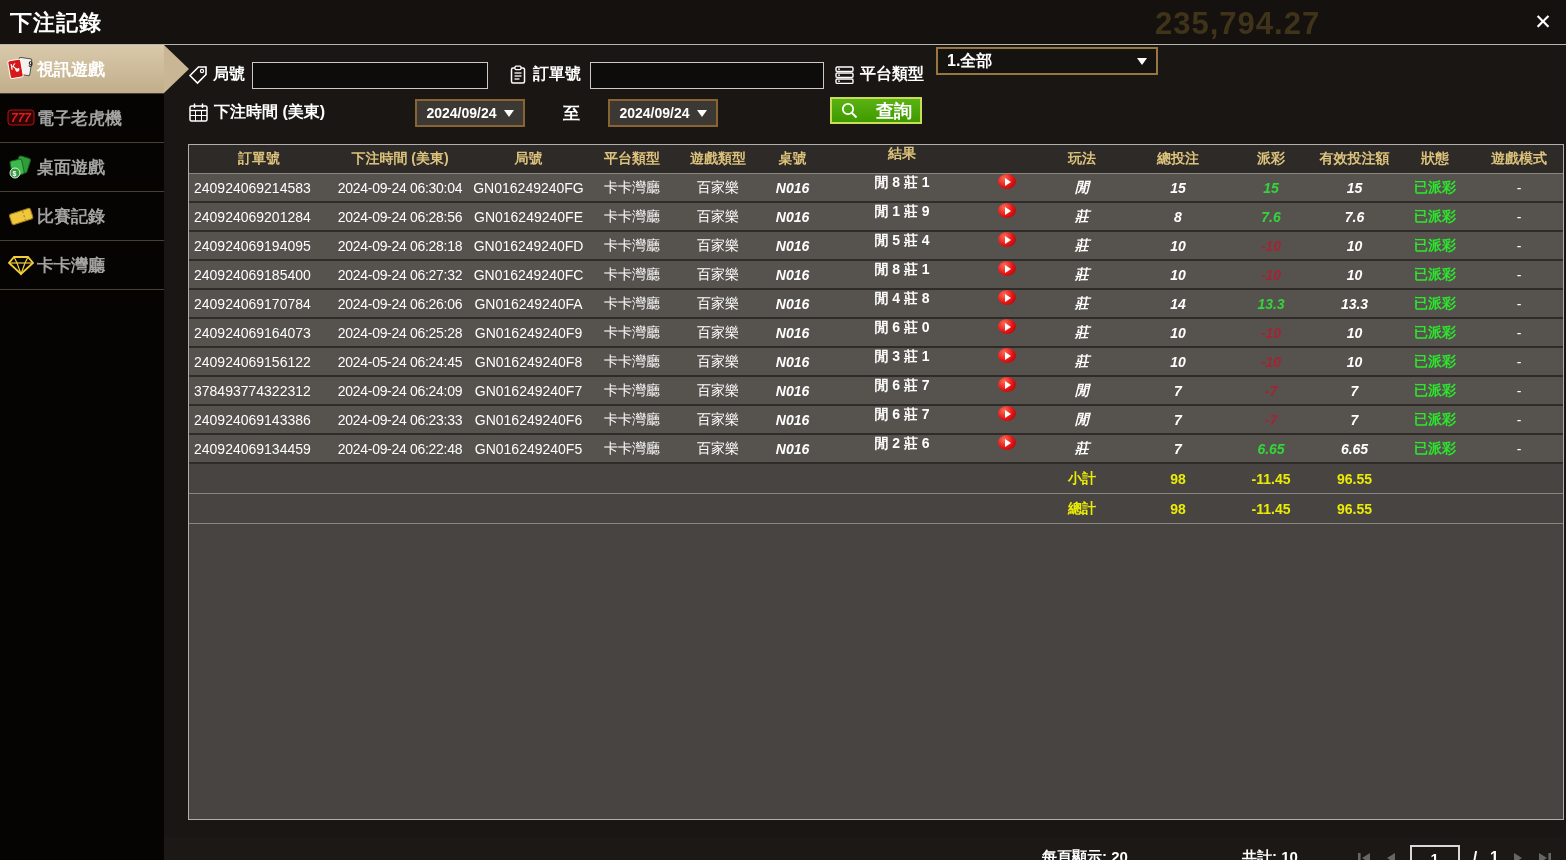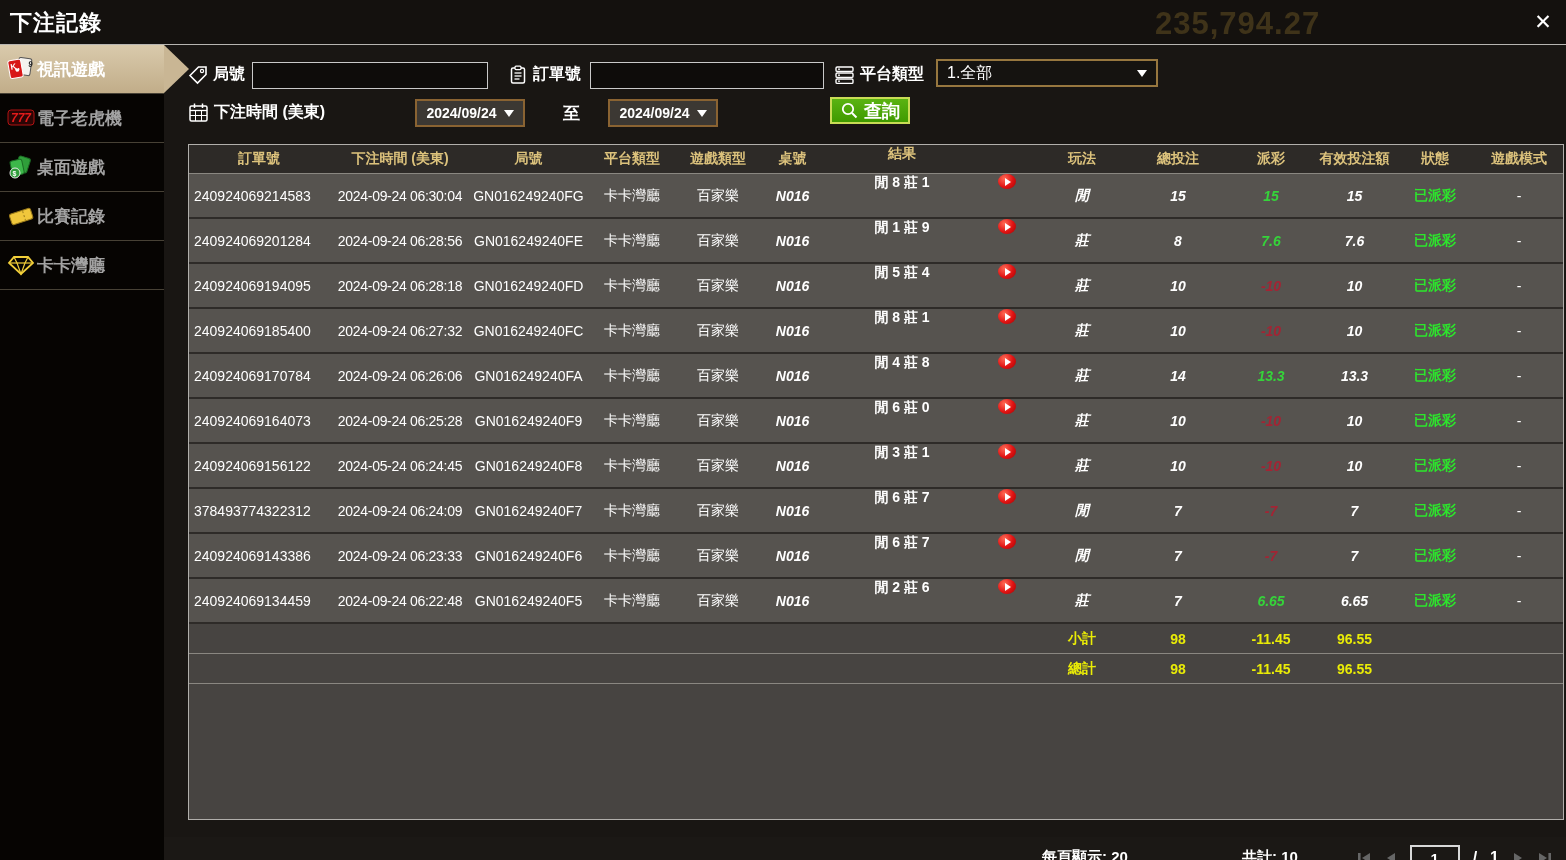--- a/index.html
+++ b/index.html
@@ -22,26 +22,26 @@
   
   .main{position:absolute;left:164px;top:45px;right:0;bottom:0;background:#191613;}
   .flabel{position:absolute;color:#fff;font-weight:bold;font-size:16px;white-space:nowrap;display:flex;align-items:center;gap:5px;}
   .text-input{position:absolute;background:#0e0c0a;border:1px solid #c9c9c9;height:25px;color:#fff;padding:0 6px;font-size:14px;outline:none;}
   .dropdown{position:absolute;background:#151310;border:2px solid #97773f;height:24px;display:flex;align-items:center;
             justify-content:space-between;padding:0 9px;color:#fff;font-size:16px;cursor:pointer;}
   .datebox{position:absolute;background:#3c3833;border:2px solid #8a6332;height:24px;display:flex;align-items:center;
            justify-content:center;gap:7px;color:#fff;font-size:14px;font-weight:bold;cursor:pointer;}
   .tri{width:0;height:0;border-left:5px solid transparent;border-right:5px solid transparent;border-top:7px solid #fff;}
   .search-btn{position:absolute;background:linear-gradient(180deg,#5ab312,#3f9a00);border:2px solid #c8dc55;height:27px;
-              display:flex;align-items:center;gap:5px;padding:0 8px;color:#fff;font-size:18px;font-weight:bold;cursor:pointer;}
+              display:flex;align-items:center;gap:17px;padding:0 8px;color:#fff;font-size:18px;font-weight:bold;cursor:pointer;}
   
   .table{position:absolute;left:24px;top:99px;width:1376px;height:676px;border:1px solid #b1afab;background:#474441;
          display:flex;flex-direction:column;box-sizing:border-box;}
   .trow{display:grid;grid-template-columns:140px 142px 115px 92px 80px 69px 209px 92px 100px 86px 81px 80px 1fr;
-        align-items:center;height:45px;flex:0 0 auto;box-sizing:border-box;}
+        align-items:center;height:29px;flex:0 0 auto;box-sizing:border-box;}
   .thead{background:#2d2a27;color:#dcc27c;font-weight:bold;font-size:14px;height:29px;border-bottom:1px solid #8a8781;}
   .drow{background:#56534f;color:#fff;font-size:14px;border-bottom:2px solid #2e2b28;}
   .sum-row{background:#474441;color:#eaec06;font-weight:bold;font-size:14px;border-bottom:1px solid #8a8781;height:30px;}
   .cell{text-align:center;overflow:hidden;white-space:nowrap;}
   .c-left{text-align:left;padding-left:5px;}
   .c-time{letter-spacing:-0.3px;}
   .bold{font-weight:bold;font-style:italic;}
   .pos{color:#35d43a;}
   .neg{color:#a32434;}
   .status{color:#2ce52c;font-weight:bold;}
@@ -156,21 +156,21 @@
       <svg width="21" height="20" viewBox="0 0 21 20">
           <rect x="2" y="2" width="17" height="4.4" rx="1.2" fill="none" stroke="#fff" stroke-width="1.4"></rect>
           <rect x="2" y="8" width="17" height="4.4" rx="1.2" fill="none" stroke="#fff" stroke-width="1.4"></rect>
           <rect x="2" y="14" width="17" height="4.4" rx="1.2" fill="none" stroke="#fff" stroke-width="1.4"></rect>
           <circle cx="5" cy="4.2" r=".9" fill="#fff"></circle>
           <circle cx="5" cy="10.2" r=".9" fill="#fff"></circle>
           <circle cx="5" cy="16.2" r=".9" fill="#fff"></circle>
         </svg>
       <span>平台類型</span>
     </div>
-    <div class="dropdown" style="left:772px;top:14px;width:200px;">
+    <div class="dropdown" style="left:772px;top:2px;width:200px;font-weight:bold;">
       <span>1.全部</span>
       <span class="tri"></span>
     </div>
 
     <div class="flabel" style="left:24px;top:57px;">
       <svg width="21" height="21" viewBox="0 0 21 21">
           <rect x="2" y="4" width="17" height="15" rx="1.5" fill="none" stroke="#fff" stroke-width="1.5"></rect>
           <line x1="6.5" y1="1.5" x2="6.5" y2="6" stroke="#fff" stroke-width="1.5"></line>
           <line x1="14.5" y1="1.5" x2="14.5" y2="6" stroke="#fff" stroke-width="1.5"></line>
           <line x1="2" y1="8.5" x2="19" y2="8.5" stroke="#fff" stroke-width="1.3"></line>

